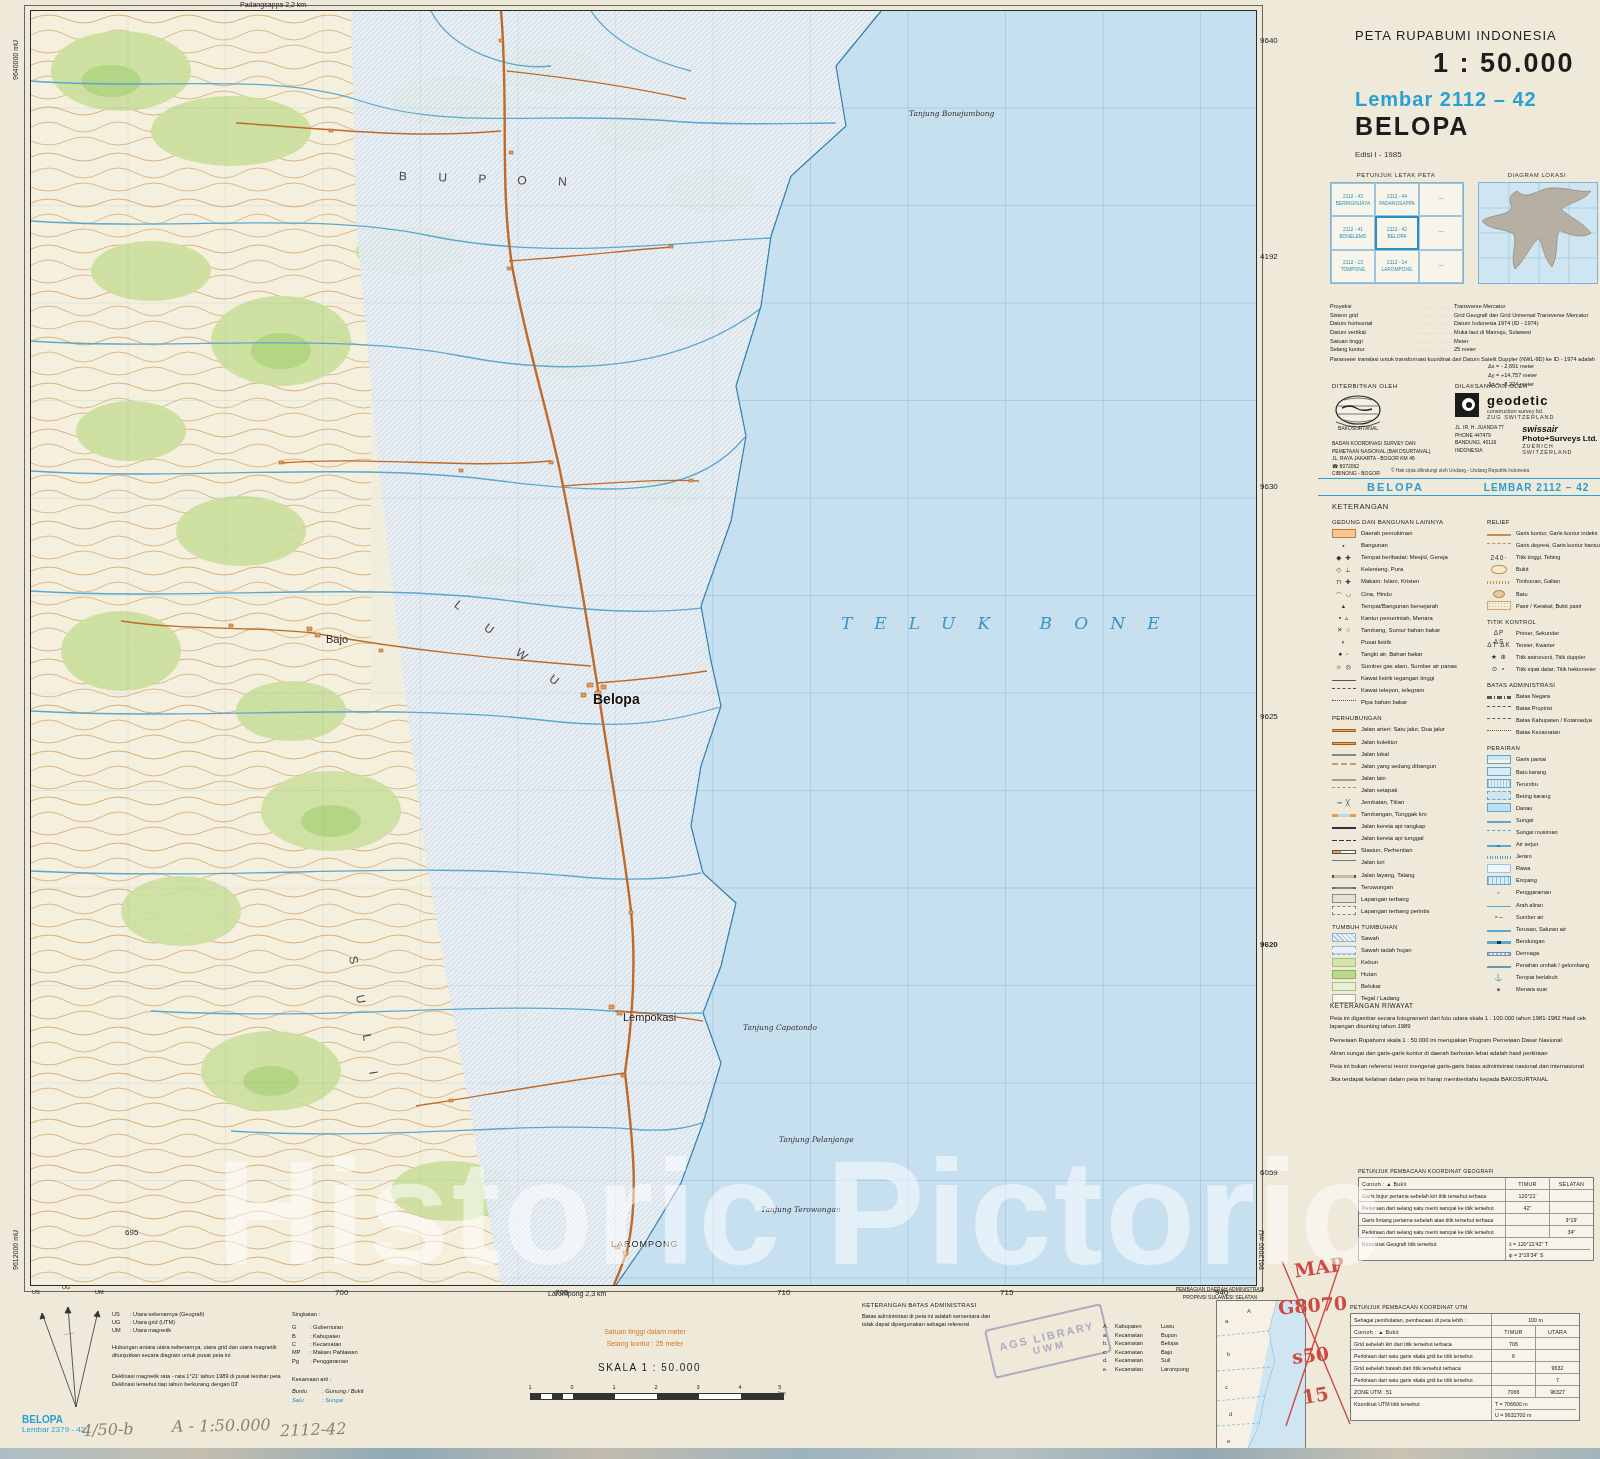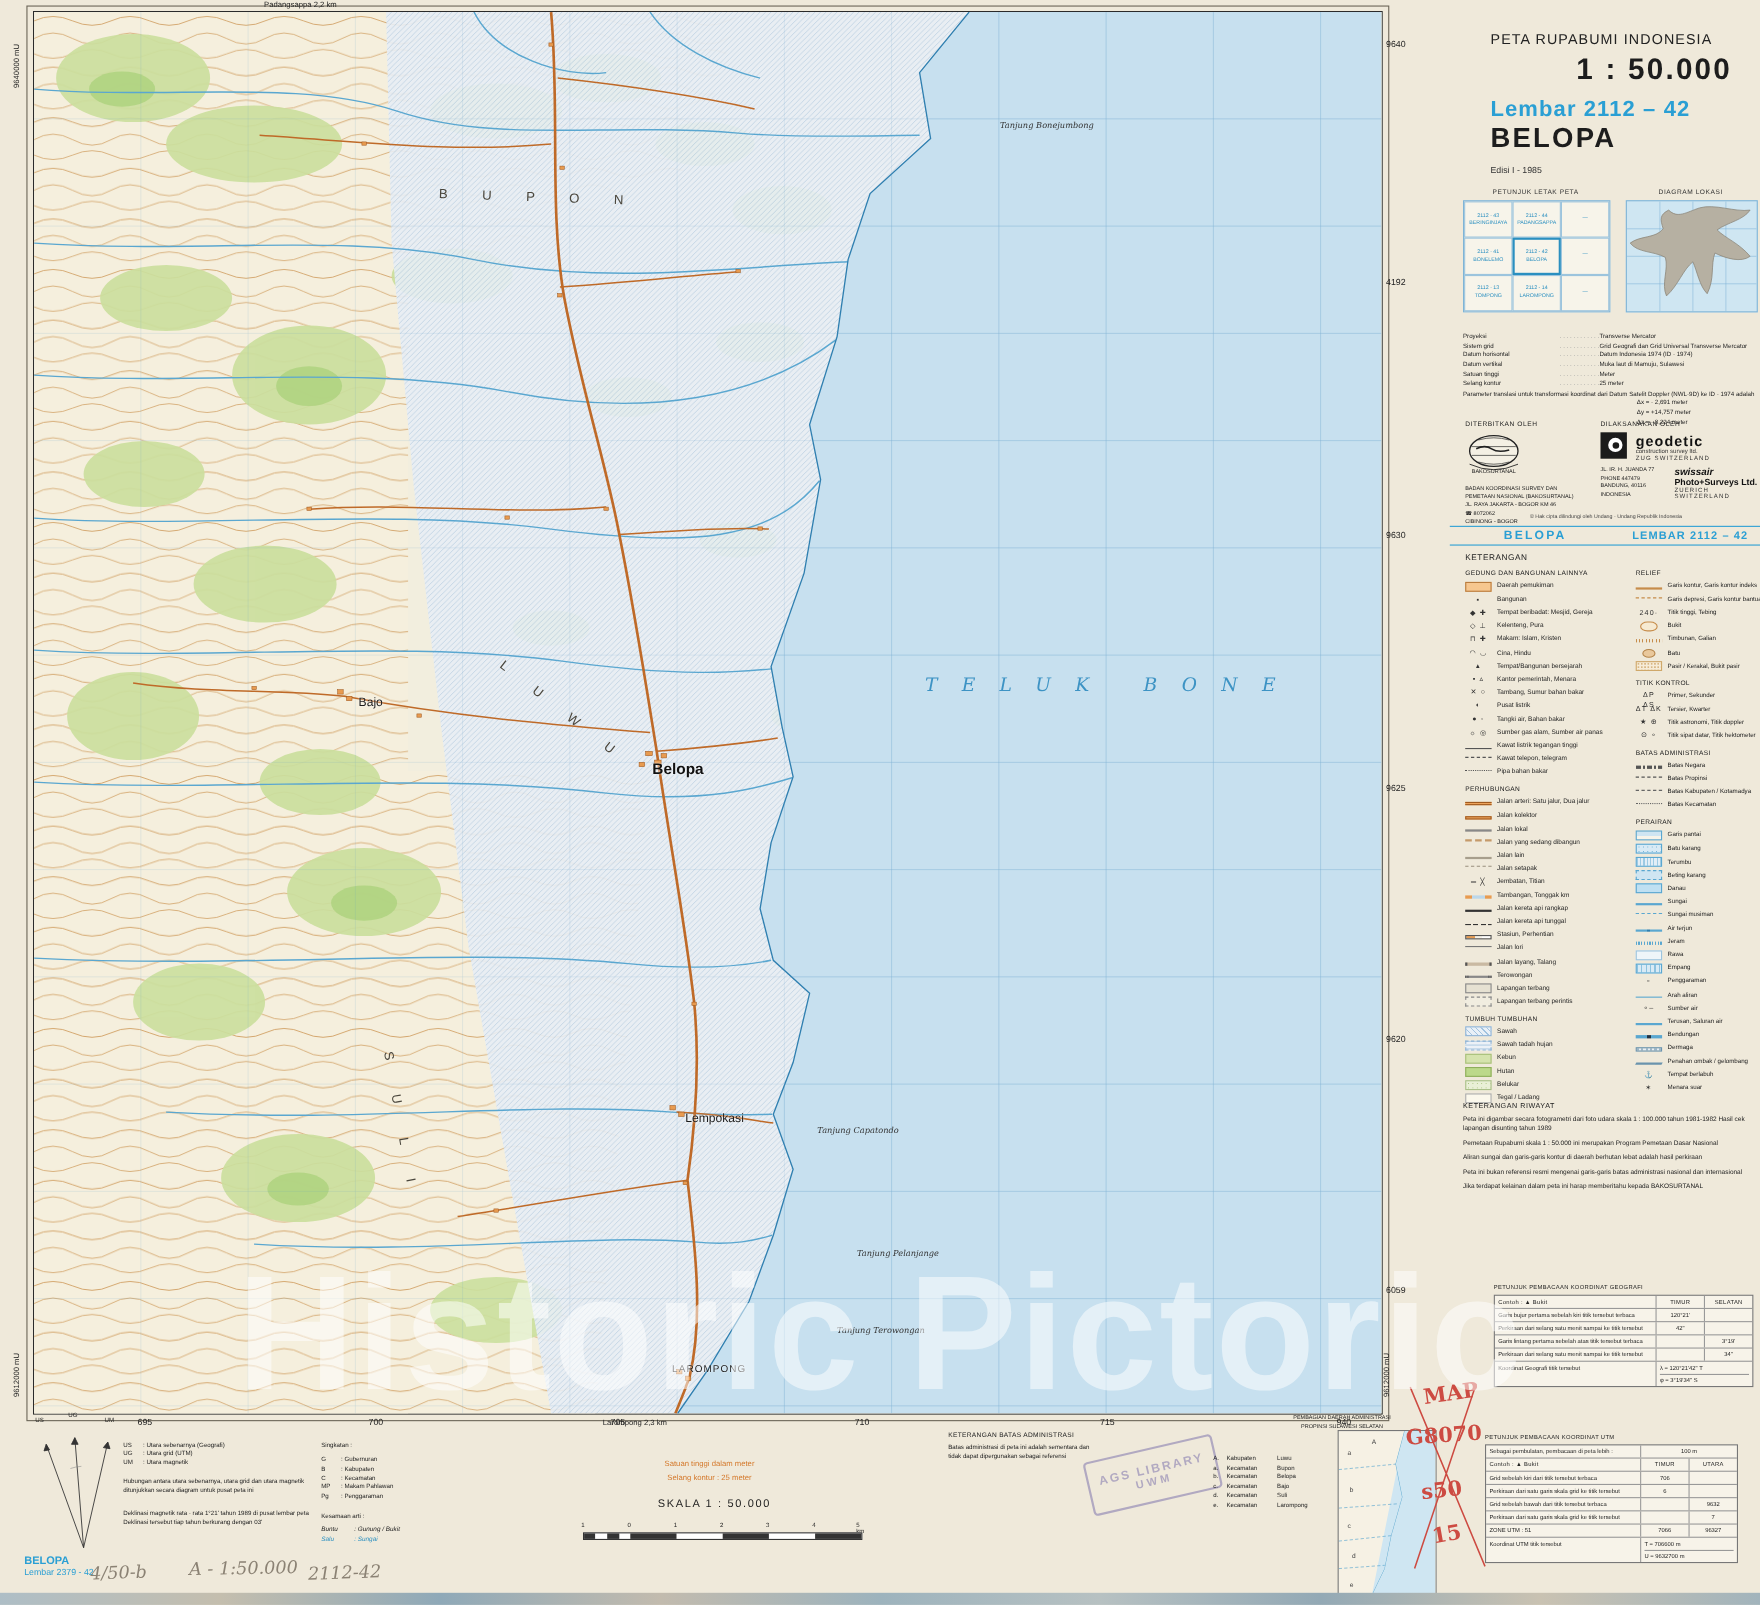--- a/index.html
+++ b/index.html
@@ -300,33 +300,33 @@
         </div>
     </div>
   </div>
 
   <div class="abs edge-note" style="left:240px;top:1px">Padangsappa 2,2 km</div>
   <div class="abs edge-note" style="left:548px;top:1290px">Larompong 2,3 km</div>
   <div class="abs edge-vert" style="left:12px;top:80px">9640000 mU</div>
   <div class="abs edge-vert" style="left:12px;top:1270px">9612000 mU</div>
   <div class="abs edge-vert" style="left:1258px;top:1270px">9612000 mU</div>
   <div id="east-nums">
-      <span class="abs edge-num" style="left: 125px; top: 1288px;">695</span>
+      <span class="abs edge-num" style="left: 125px; top: 1228px;">695</span>
       <span class="abs edge-num" style="left: 335px; top: 1288px;">700</span>
       <span class="abs edge-num" style="left: 555px; top: 1288px;">705</span>
       <span class="abs edge-num" style="left: 777px; top: 1288px;">710</span>
       <span class="abs edge-num" style="left: 1000px; top: 1288px;">715</span>
       <span class="abs edge-num" style="left: 1215px; top: 1288px;">940</span>
     </div>
   <div id="north-nums">
       <span class="abs edge-num" style="left: 1260px; top: 36px;">9640</span>
       <span class="abs edge-num" style="left: 1260px; top: 252px;">4192</span>
       <span class="abs edge-num" style="left: 1260px; top: 482px;">9630</span>
       <span class="abs edge-num" style="left: 1260px; top: 712px;">9625</span>
-      <span class="abs edge-num" style="left: 1260px; top: 940px;">9620</span>
+      <span class="abs edge-num" style="left: 1260px; top: 940px; font-weight: bold;">9620</span>
       <span class="abs edge-num" style="left: 1260px; top: 1168px;">6059</span>
     </div>
 
   <div class="abs tb-line1" style="left:1355px;top:28px">PETA RUPABUMI INDONESIA</div>
   <div class="abs tb-scale" style="left:1433px;top:48px">1 : 50.000</div>
   <div class="abs tb-lembar" style="left:1355px;top:88px">Lembar 2112 – 42</div>
   <div class="abs tb-name" style="left:1355px;top:112px">BELOPA</div>
   <div class="abs tb-ed" style="left:1355px;top:150px">Edisi I - 1985</div>
 
   <div class="abs idx-title" style="left:1330px;top:172px;width:132px">PETUNJUK LETAK PETA</div>

